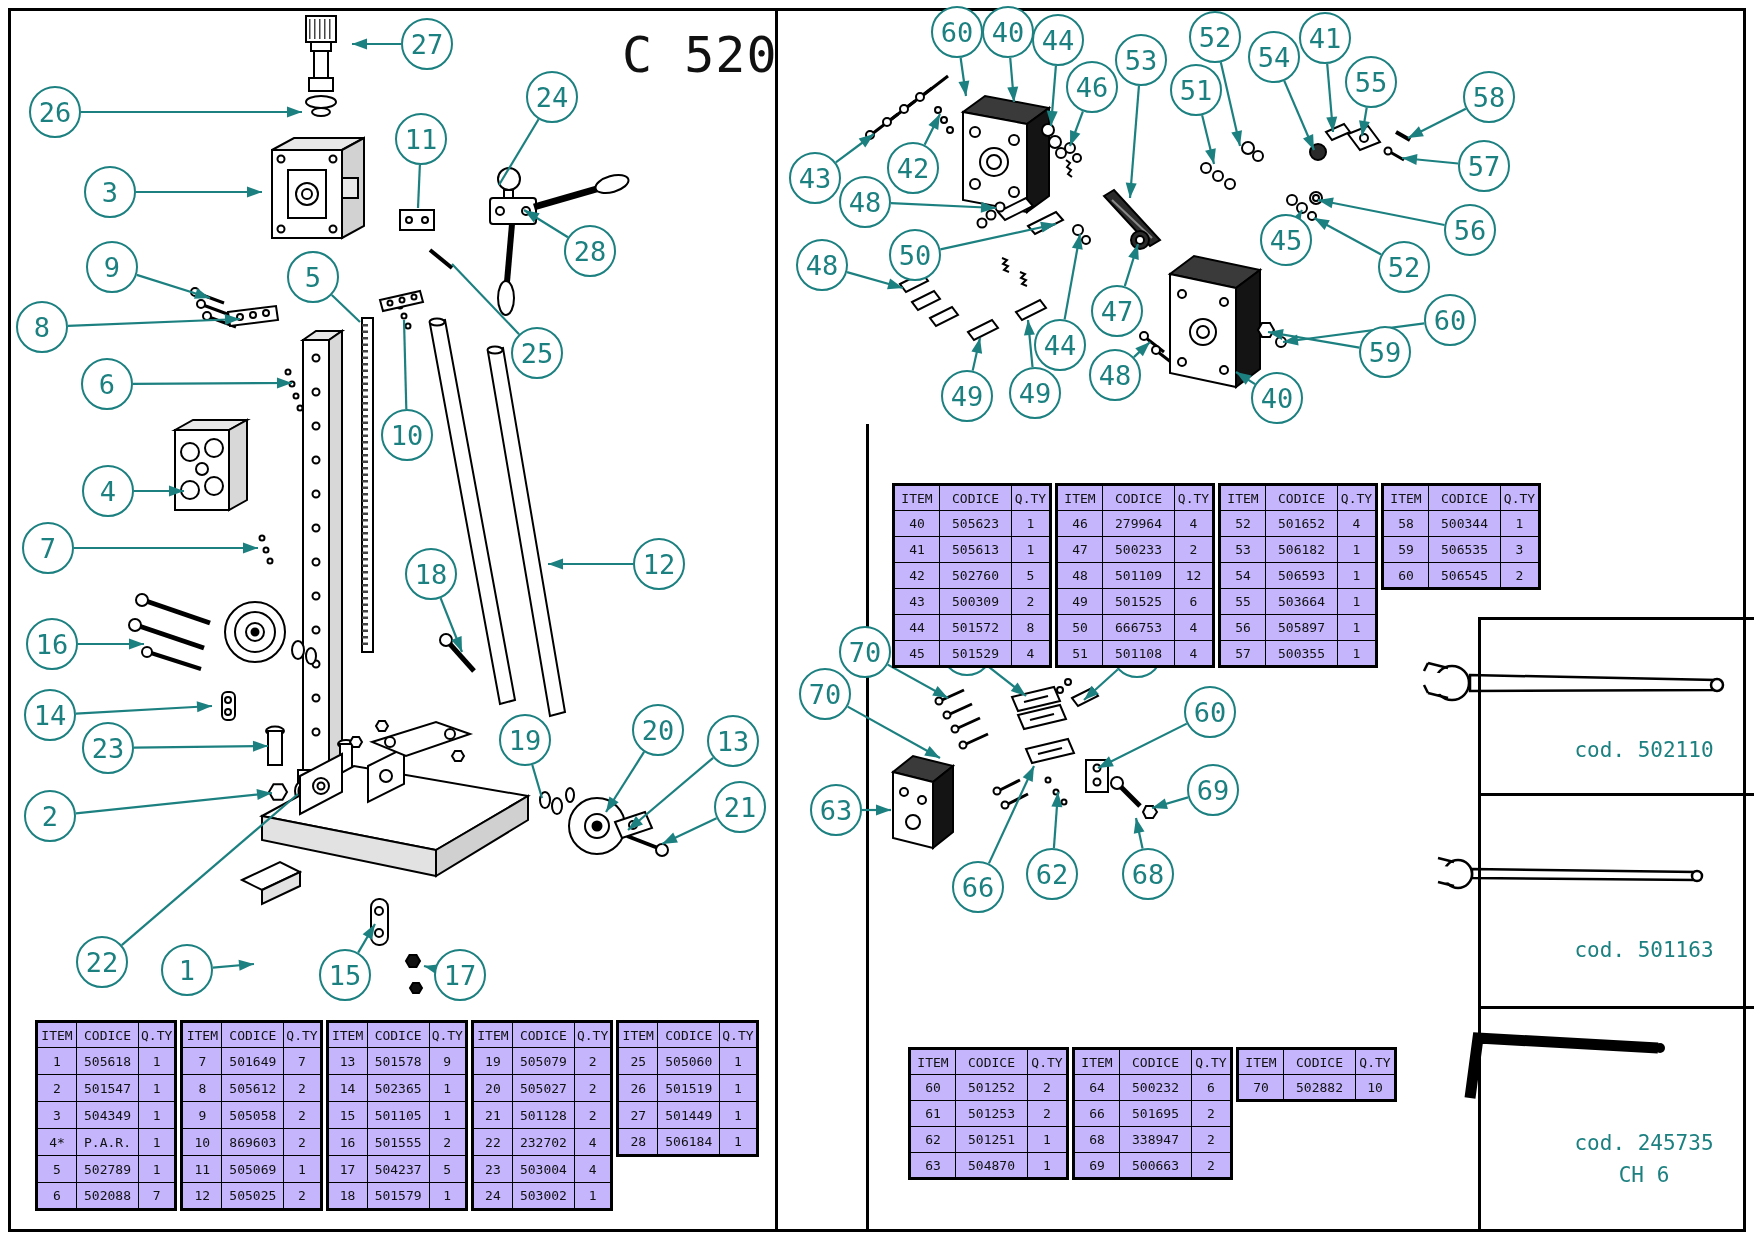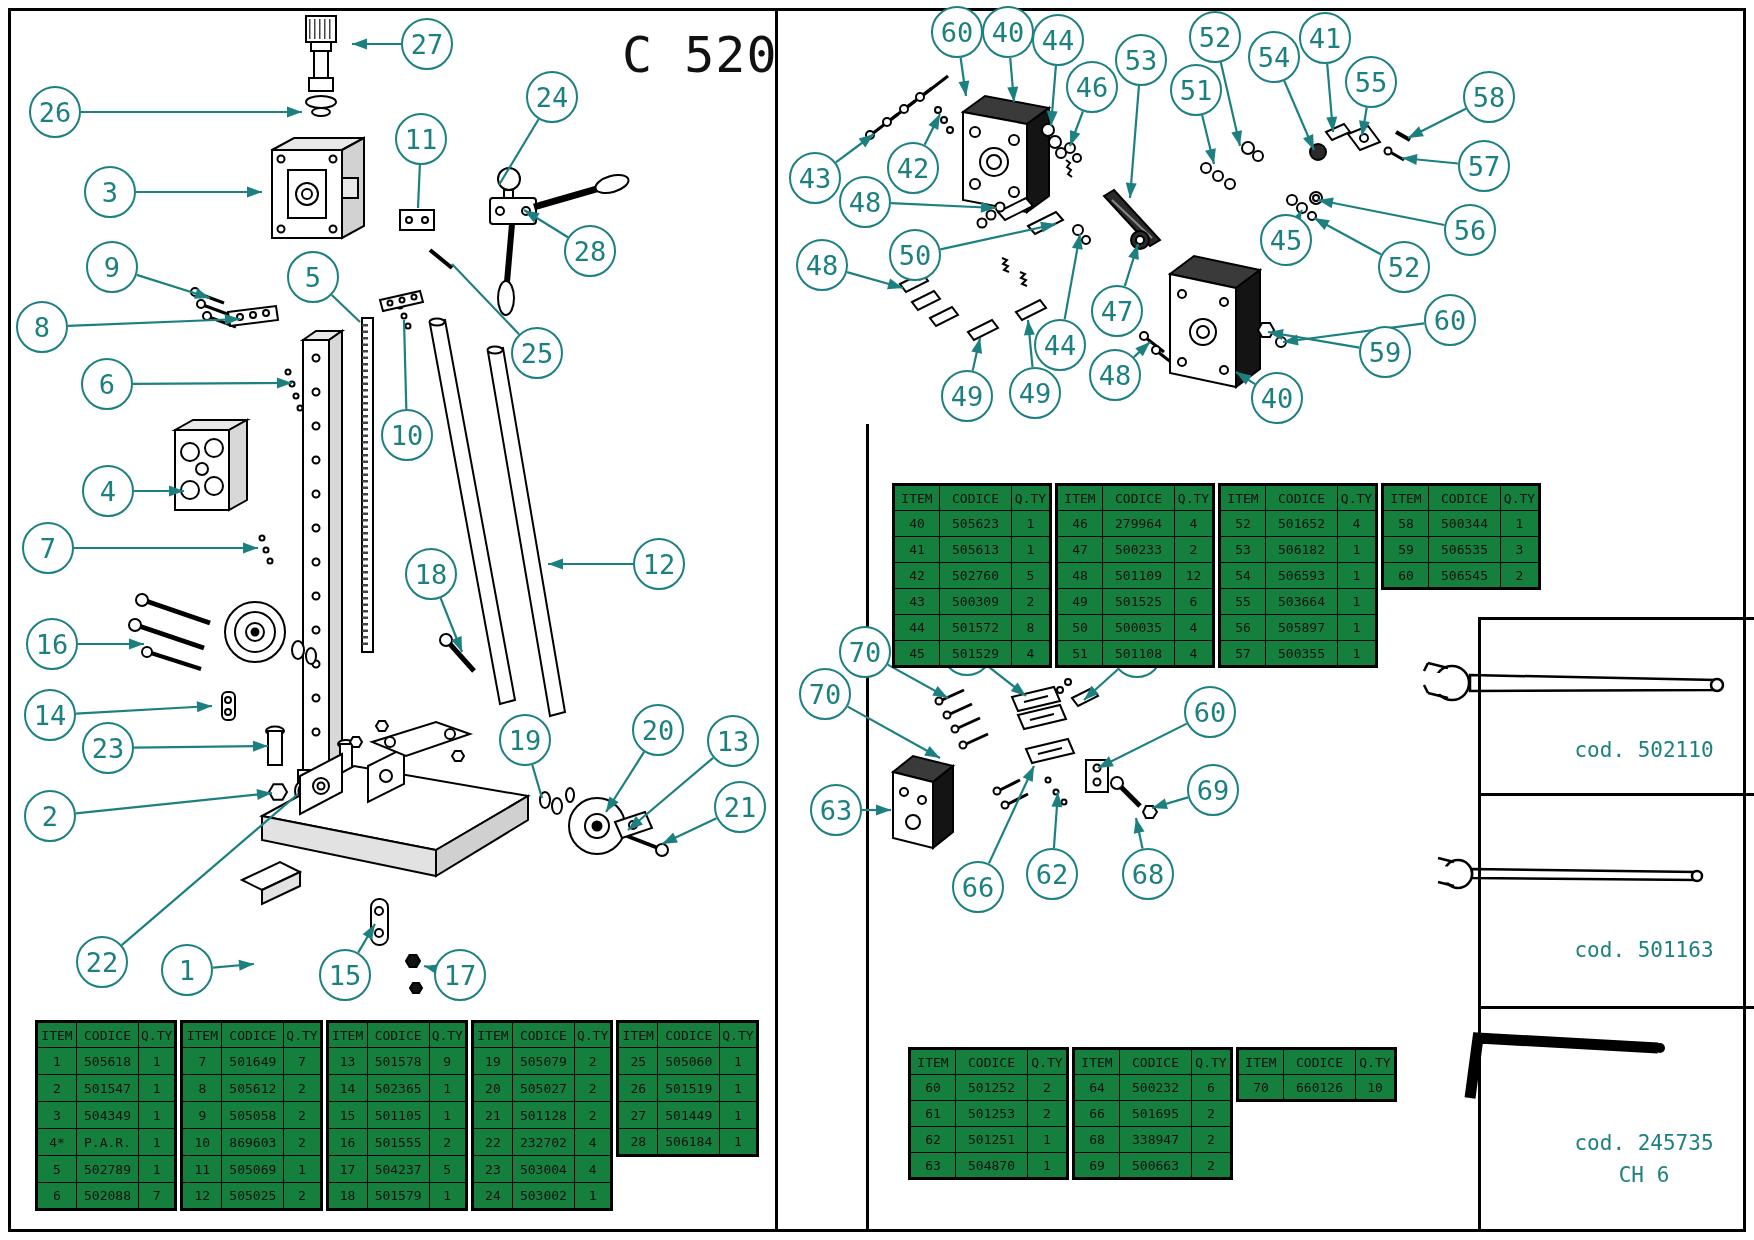--- a/index.html
+++ b/index.html
@@ -13,21 +13,21 @@
   #title{left:622px;top:26px;font-size:50px;color:#111;letter-spacing:1px;z-index:4;white-space:pre}
   #parts{left:0;top:0;z-index:2}
   .balloon-layer{left:0;top:0;width:1754px;height:1240px;z-index:5;pointer-events:none}
   .leader-svg{position:absolute;left:0;top:0}
   .leader{stroke:var(--accent);stroke-width:2.2px;fill:none}
   .arrowhead{fill:var(--accent);stroke:none}
   .balloon{position:absolute;width:52px;height:52px;transform:translate(-50%,-50%);
     border:2.6px solid var(--accent);border-radius:50%;background:#fff;color:var(--accent);
     display:flex;align-items:center;justify-content:center;font-size:27px;line-height:1}
   .tables-row{display:flex;align-items:flex-start;gap:3px;z-index:7}
-  .ptable{border-collapse:collapse;border:3.5px solid var(--ink);background:#15803d}
+  .ptable{border-collapse:collapse;border:3.5px solid var(--ink);background:#c4b5fd}
   .ptable th,.ptable td{border:1.6px solid var(--ink);text-align:center;font-weight:normal;
     color:#111;padding:0 2px;font-size:13px}
   #table-main th{height:26px}  #table-main td{height:27px}
   #table-gearbox th,#table-pump th{height:26px}
   #table-gearbox td,#table-pump td{height:26px}
   #table-main .c0{width:40px}#table-main .c1{width:62px}#table-main .c2{width:36px}
   #table-gearbox .c0{width:46px}#table-gearbox .c1{width:72px}#table-gearbox .c2{width:39px}
   #table-pump .c0{width:46px}#table-pump .c1{width:72px}#table-pump .c2{width:40px}
   #tools-panel{left:1478px;top:617px;width:329px;height:615px;border-left:3px solid var(--ink);
     border-top:3px solid var(--ink);z-index:3}
@@ -616,21 +616,21 @@
           <td class="c1">501109</td>
           <td class="c2">12</td>
         </tr>
         <tr>
           <td class="c0">49</td>
           <td class="c1">501525</td>
           <td class="c2">6</td>
         </tr>
         <tr>
           <td class="c0">50</td>
-          <td class="c1">500035</td>
+          <td class="c1">666753</td>
           <td class="c2">4</td>
         </tr>
         <tr>
           <td class="c0">51</td>
           <td class="c1">501108</td>
           <td class="c2">4</td>
         </tr>
       </tbody>
     </table>
     <table class="ptable">
@@ -758,21 +758,21 @@
     </table>
     <table class="ptable">
       <tbody>
         <tr>
           <th class="c0">ITEM</th>
           <th class="c1">CODICE</th>
           <th class="c2">Q.TY</th>
         </tr>
         <tr>
           <td class="c0">70</td>
-          <td class="c1">660126</td>
+          <td class="c1">502882</td>
           <td class="c2">10</td>
         </tr>
       </tbody>
     </table>
   </div>
 
 <div class="abs balloon-layer">
   <svg class="leader-svg" width="1754" height="1240">
       <line x1="401" y1="44" x2="352" y2="44" class="leader"></line>
       <polygon points="352,44 367,38.5 367,49.5" class="arrowhead"></polygon>

